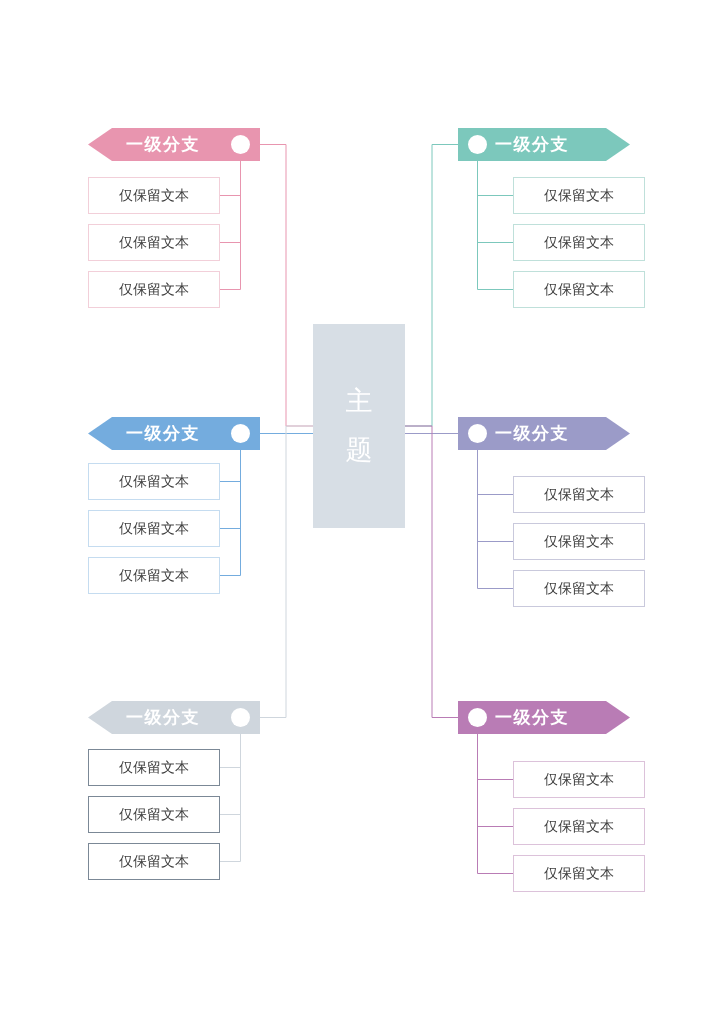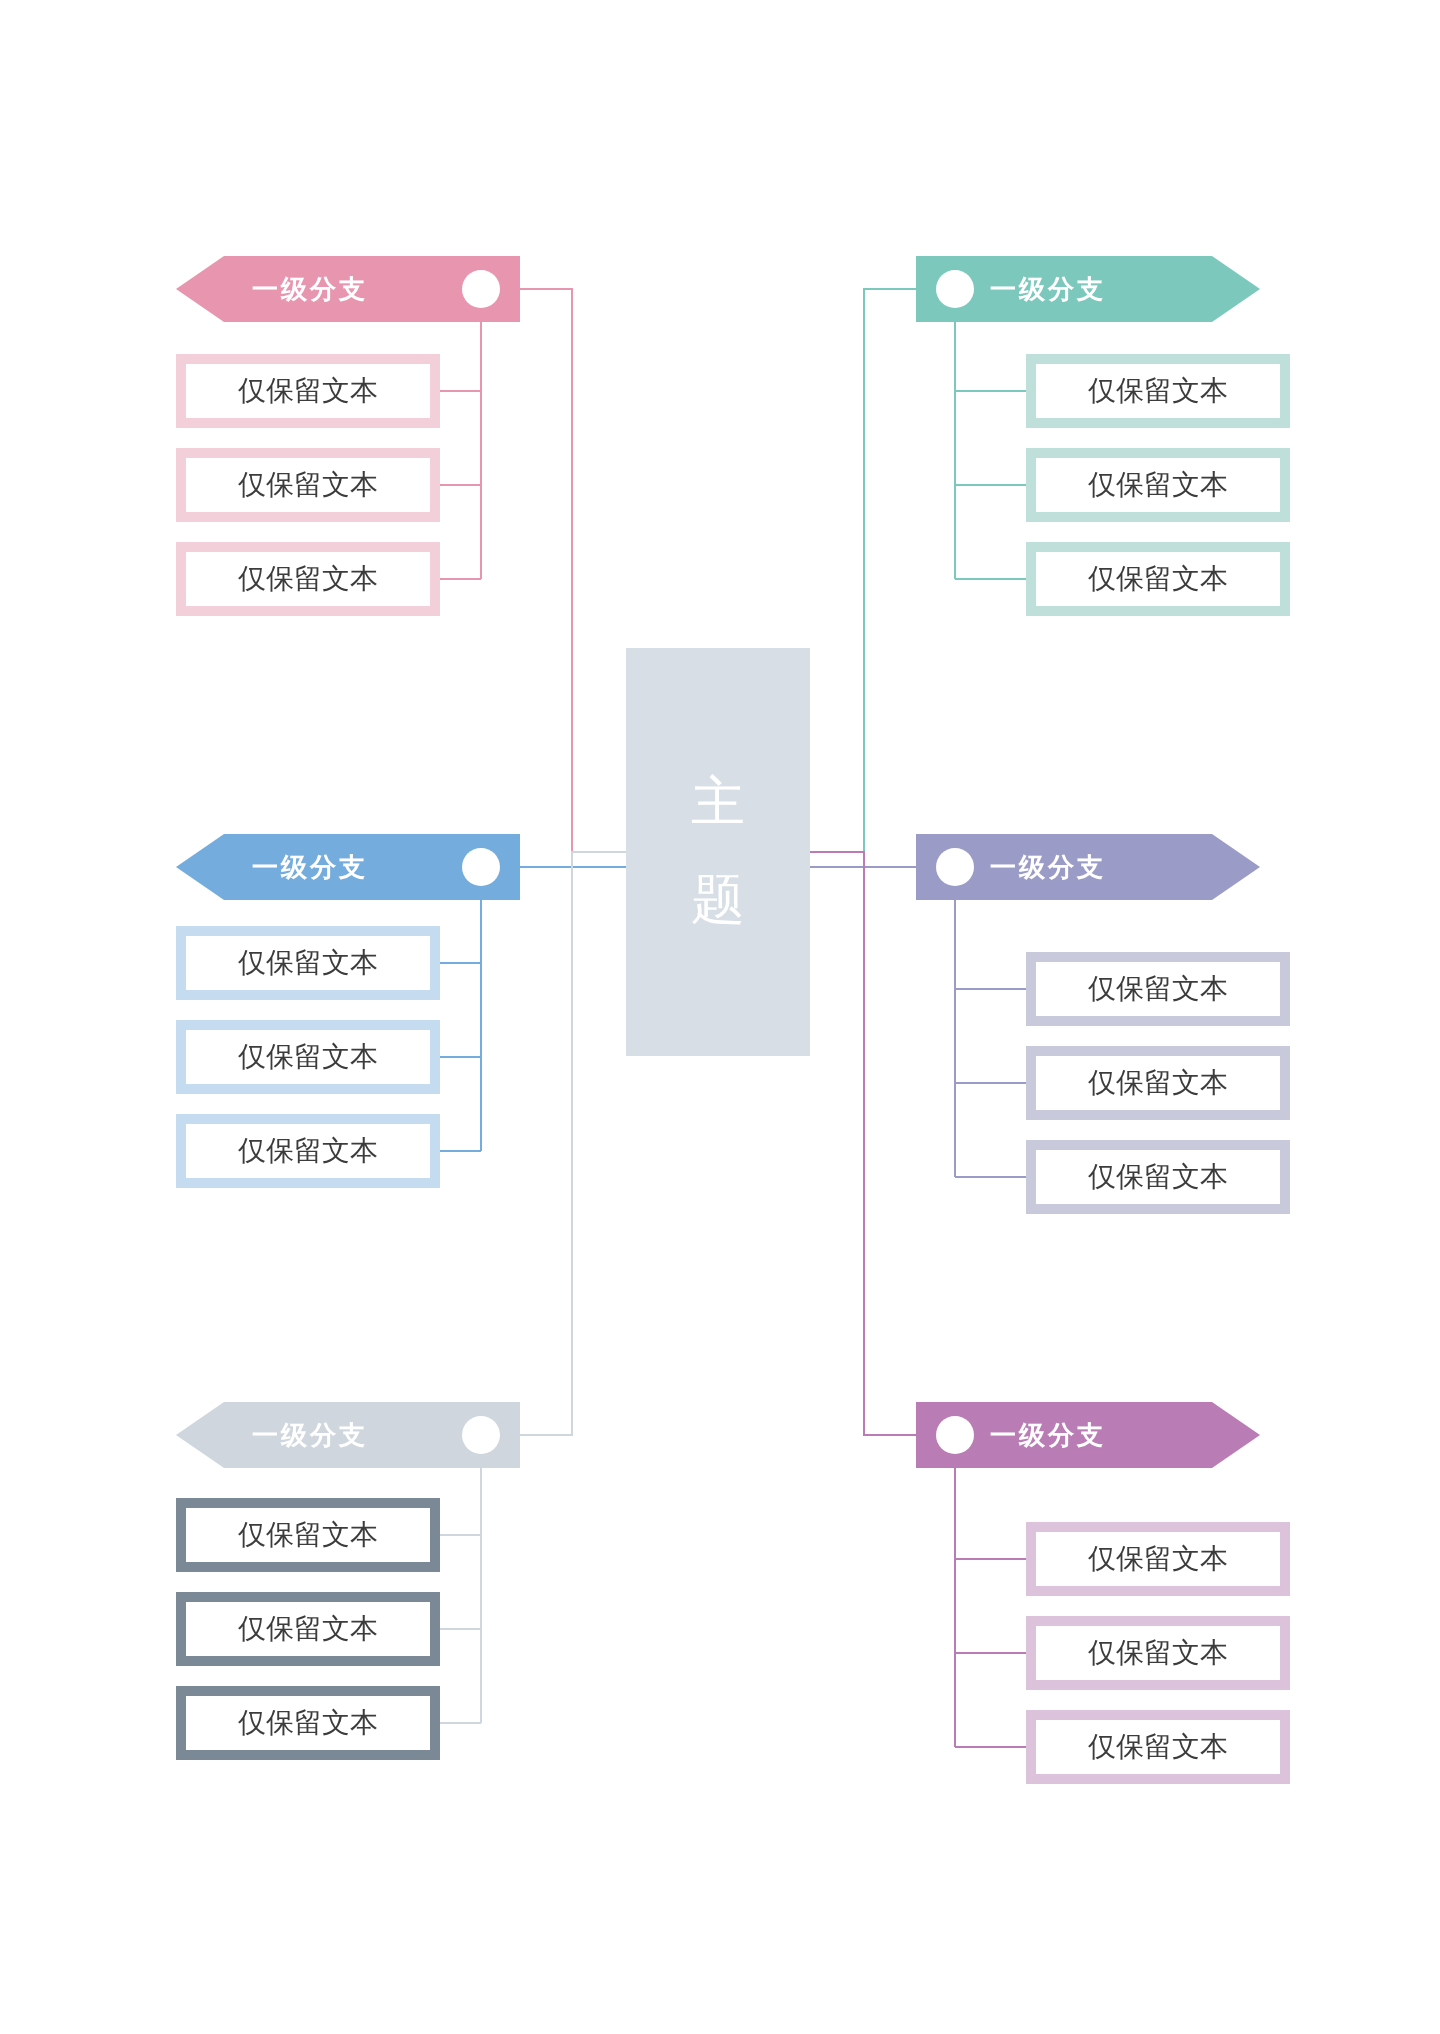--- a/index.html
+++ b/index.html
@@ -64,21 +64,21 @@
   .bhead .shape {
     position: absolute;
     left: 0;
     top: 0;
     width: 172px;
     height: 33px;
   }
   .bhead .label {
     position: relative;
     color: #ffffff;
-    font-size: 13px;
+    font-size: 17px;
     font-weight: bold;
     letter-spacing: 1.5px;
     white-space: nowrap;
     z-index: 2;
   }
   .bhead .dot {
     position: absolute;
     width: 19px;
     height: 19px;
     border-radius: 50%;
@@ -95,21 +95,21 @@
 
   
   .leaves {
     position: absolute;
   }
   .leaf {
     box-sizing: border-box;
     width: 132px;
     height: 37px;
     background: #ffffff;
-    border: 5px solid #15803d;
+    border: 1px solid #15803d;
     display: flex;
     align-items: center;
     justify-content: center;
     margin-bottom: 10px;
   }
   .leaf span {
     color: #3c3c3c;
     font-size: 14px;
     white-space: nowrap;
   }

